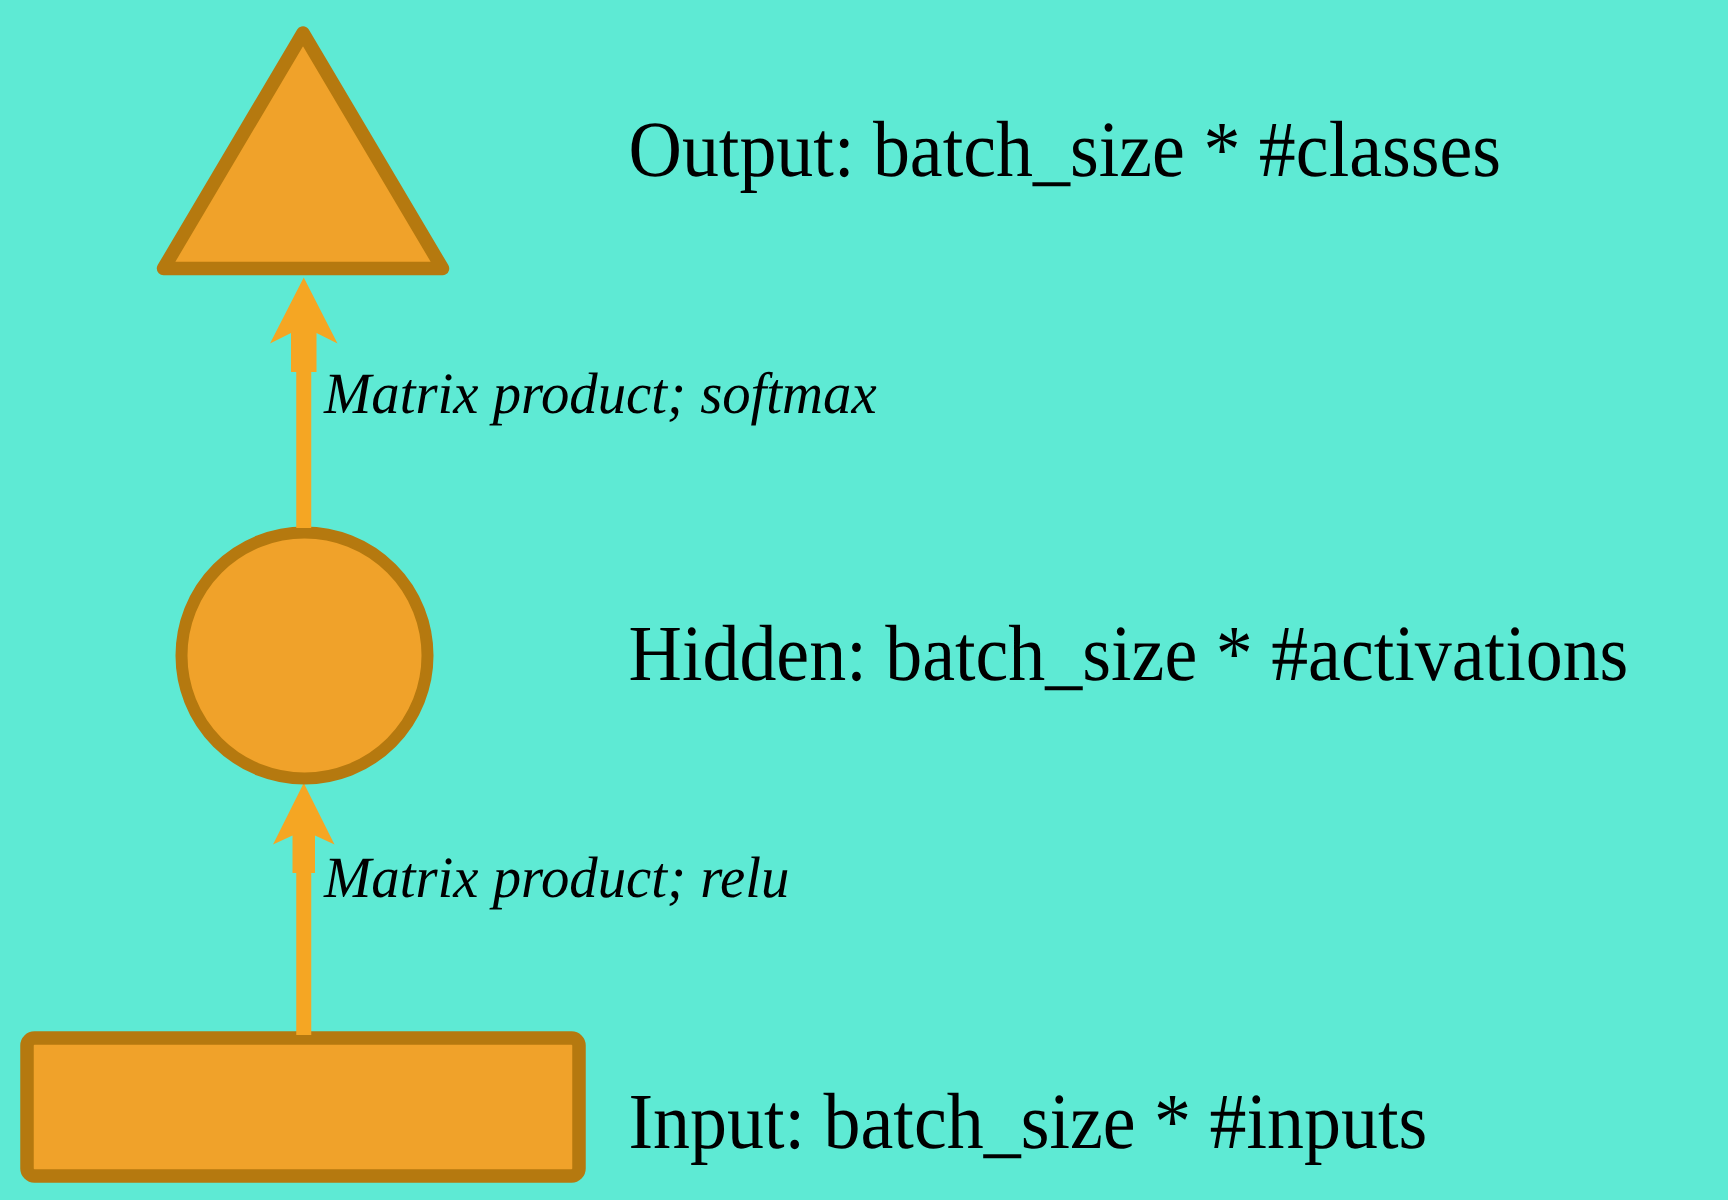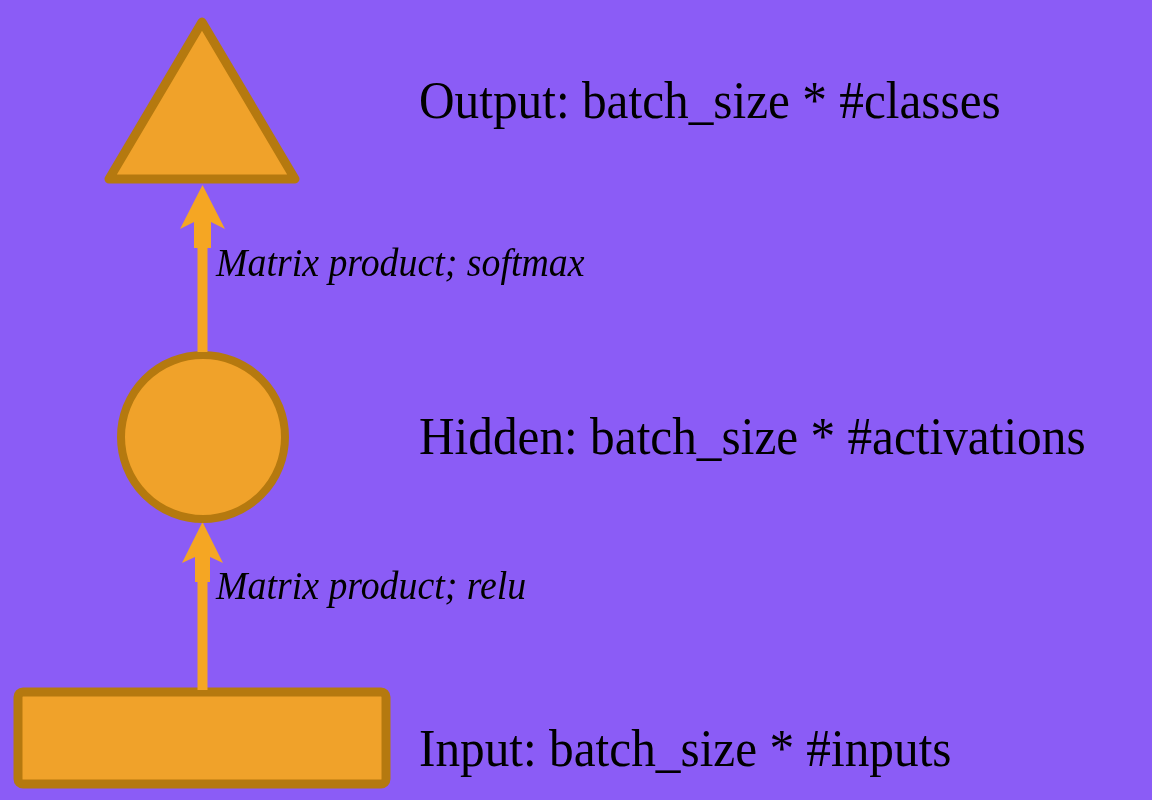--- a/index.html
+++ b/index.html
@@ -11,21 +11,21 @@
   body {
     width: 1152px;
     height: 800px;
     overflow: hidden;
     font-family: "Liberation Serif", "DejaVu Serif", serif;
   }
   #canvas {
     position: relative;
     width: 1152px;
     height: 800px;
-    background: #8b5cf6;
+    background: #5eead4;
   }
   #shapes-layer {
     position: absolute;
     left: 0;
     top: 0;
     width: 1152px;
     height: 800px;
   }
   .label {
     position: absolute;

